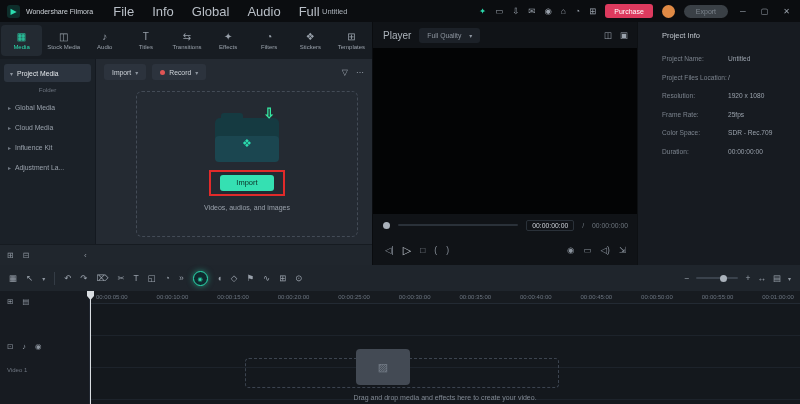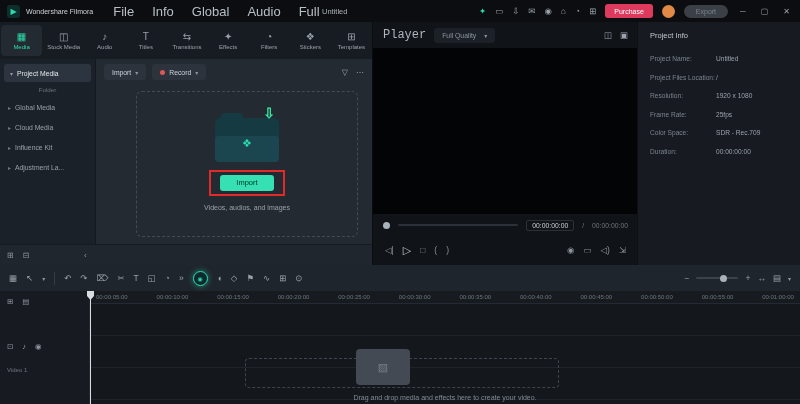--- a/index.html
+++ b/index.html
@@ -49,35 +49,35 @@
   .folder-arrow{position:absolute;top:-13px;right:4px;color:#35e6a1;font-size:14px;font-weight:bold;}
   .annotation{border:2px solid #e12a2a;padding:3px 9px;margin-top:6px;}
   .import-main{background:#35e0b2;color:#0b2f27;font-size:7.5px;height:16px;width:54px;border-radius:3px;display:flex;align-items:center;justify-content:center;cursor:pointer;}
   .dz-caption{font-size:7px;color:#9aa2ac;margin-top:8px;}
   .left-bottom{position:absolute;left:0;right:0;bottom:0;height:20px;background:#20262d;border-top:1px solid #161b21;display:flex;align-items:center;gap:9px;padding:0 7px;font-size:8px;color:#8d959f;}
   .collapse{position:absolute;left:84px;font-size:8px;color:#8d959f;}
 
   
   .player-panel{position:absolute;top:22px;left:372px;width:265px;bottom:139px;background:#101317;border-left:1px solid #0a0c0f;}
   .player-header{height:26px;display:flex;align-items:center;gap:8px;padding:0 10px;}
-  .player-title{font-size:12px;color:#aeb5bd;font-family:Liberation Mono, monospace;}
+  .player-title{font-size:10px;color:#aeb5bd;}
   .quality{background:#1c2128;border-radius:3px;height:15px;padding:0 8px;font-size:6.8px;color:#8d959f;display:flex;align-items:center;gap:8px;cursor:pointer;}
   .ph-right{margin-left:auto;display:flex;gap:8px;font-size:8.5px;color:#9aa2ac;}
   .preview{position:absolute;top:26px;left:0;right:0;height:166px;background:#030405;}
   .time-row{position:absolute;left:0;right:0;top:194px;height:18px;display:flex;align-items:center;gap:8px;padding:0 10px;}
   .scrub-dot{width:7px;height:7px;border-radius:50%;background:#aab2bb;flex:none;}
   .scrub-line{flex:1;height:2px;background:#2a3139;border-radius:1px;}
   .tc-box{border:1px solid #2a3139;border-radius:2px;padding:1px 5px;font-size:6.8px;color:#cfd4da;}
   .tc-total{font-size:6.8px;color:#6e767f;}
   .controls-row{position:absolute;left:0;right:0;bottom:5px;height:20px;display:flex;align-items:center;gap:9px;padding:0 12px;font-size:8.5px;color:#8b939d;}
   .controls-row .play{font-size:11px;color:#c6ccd4;}
   .ctrl-right{margin-left:auto;display:flex;gap:9px;}
 
   
-  .info-panel{position:absolute;top:22px;left:637px;right:0;bottom:139px;background:#171b21;border-left:1px solid #0d1013;padding:9px 12px;box-sizing:border-box;}
+  .info-panel{position:absolute;top:22px;left:637px;right:0;bottom:139px;background:#171b21;border-left:1px solid #0d1013;padding:9px 24px;box-sizing:border-box;}
   .info-title{font-size:7.5px;color:#c3c9d0;margin-bottom:14px;}
   .info-row{display:flex;margin-bottom:9px;font-size:6.6px;line-height:1.45;}
   .info-label{width:66px;flex:none;color:#7b838d;}
   .info-value{color:#9aa2ac;}
 
   
   .timeline{position:absolute;left:0;right:0;bottom:0;height:139px;background:#14181d;}
   .tl-toolbar{height:26px;background:#1f252c;display:flex;align-items:center;gap:9px;padding:0 9px;font-size:8.5px;color:#99a1ab;border-bottom:1px solid #10141a;}
   .tl-sep{width:1px;height:13px;background:#343c45;}
   .ai-circle{width:13px;height:13px;border-radius:50%;border:1px solid #2bdcae;background:#0f2a2e;color:#2bdcae;display:flex;align-items:center;justify-content:center;font-size:6px;box-shadow:0 0 6px rgba(43,220,174,.55);}

